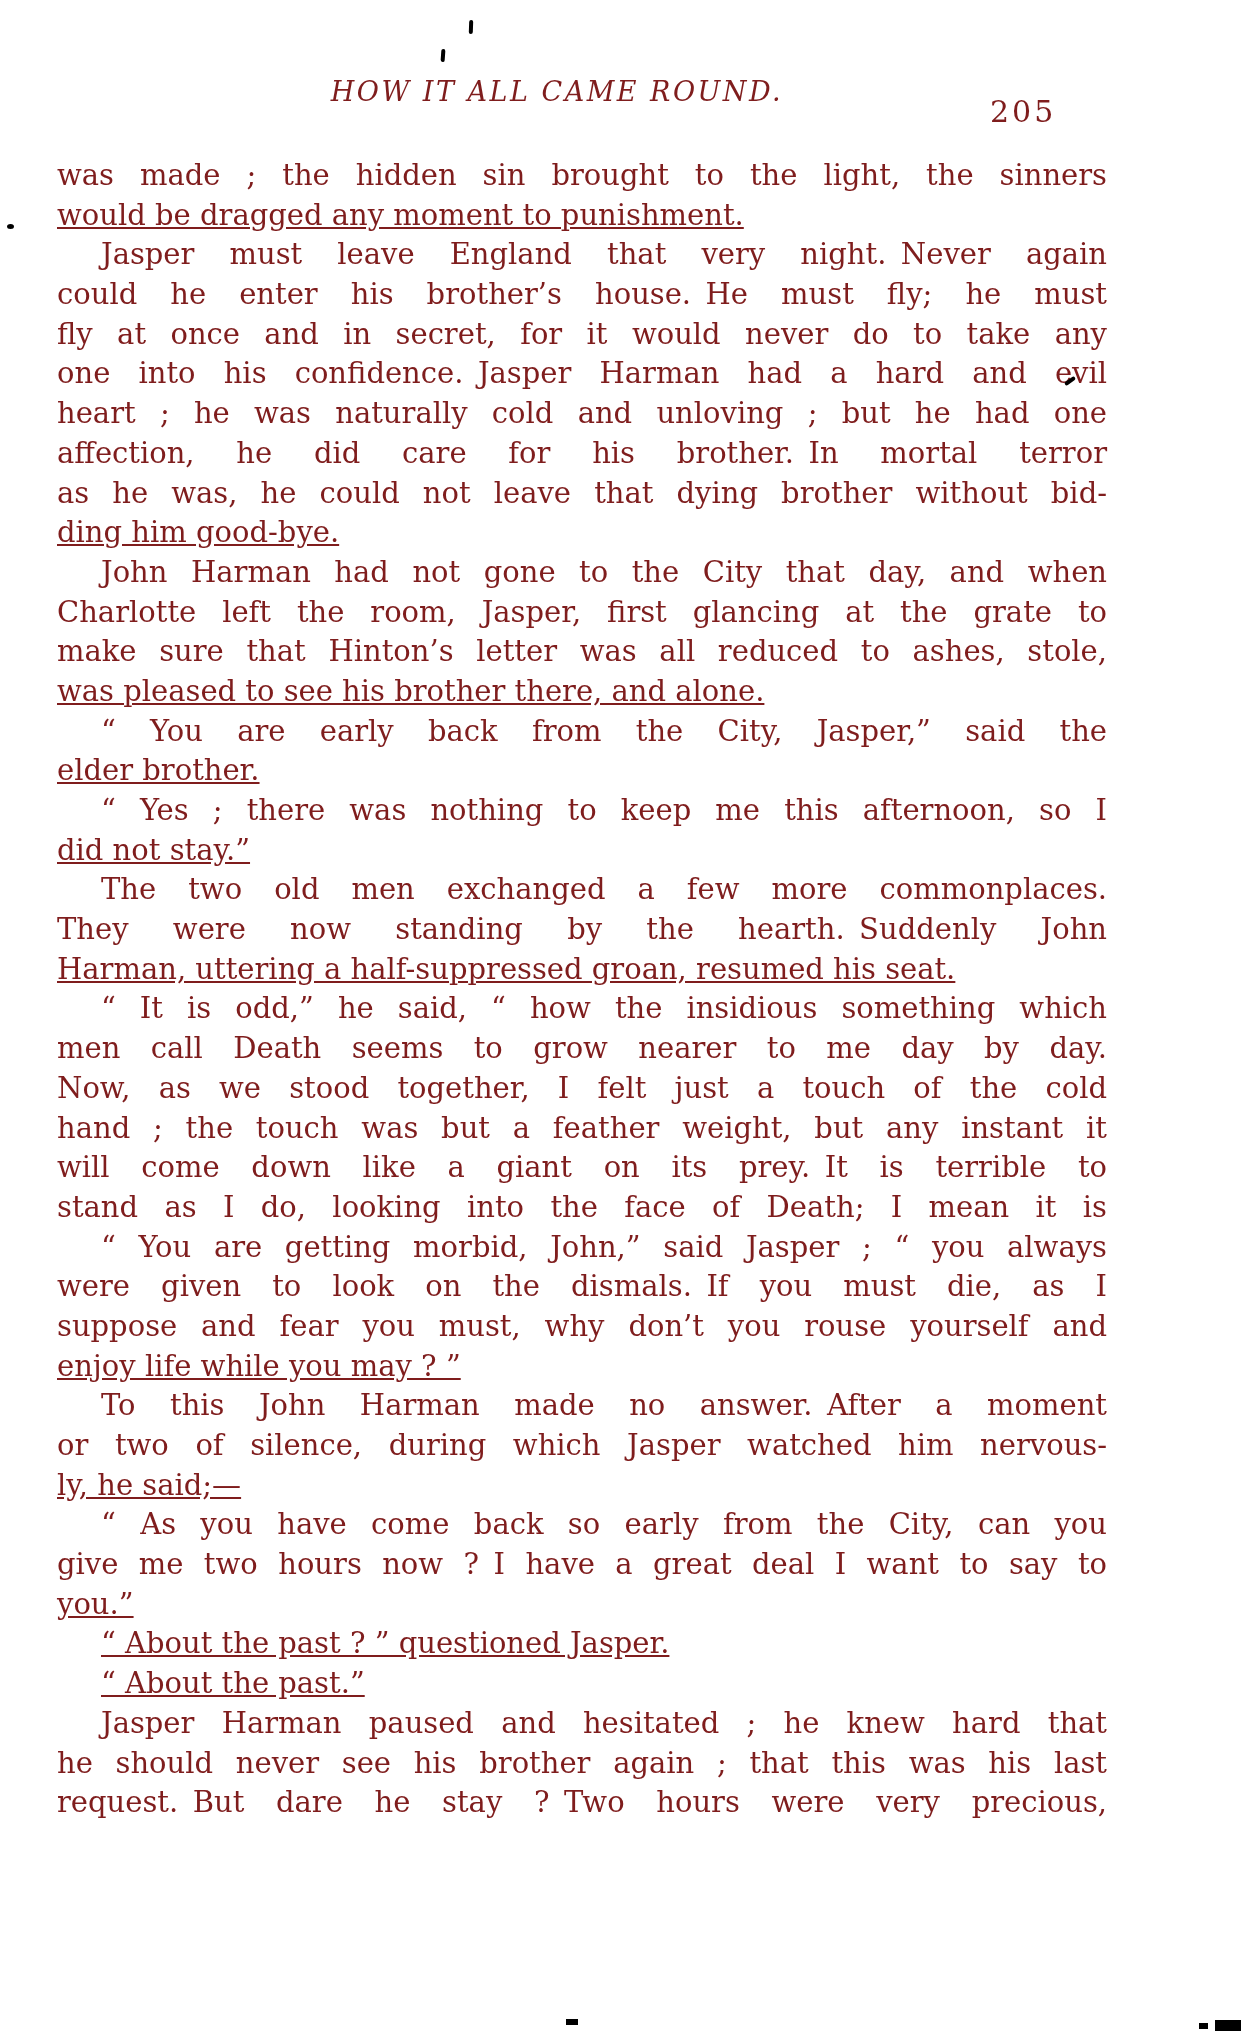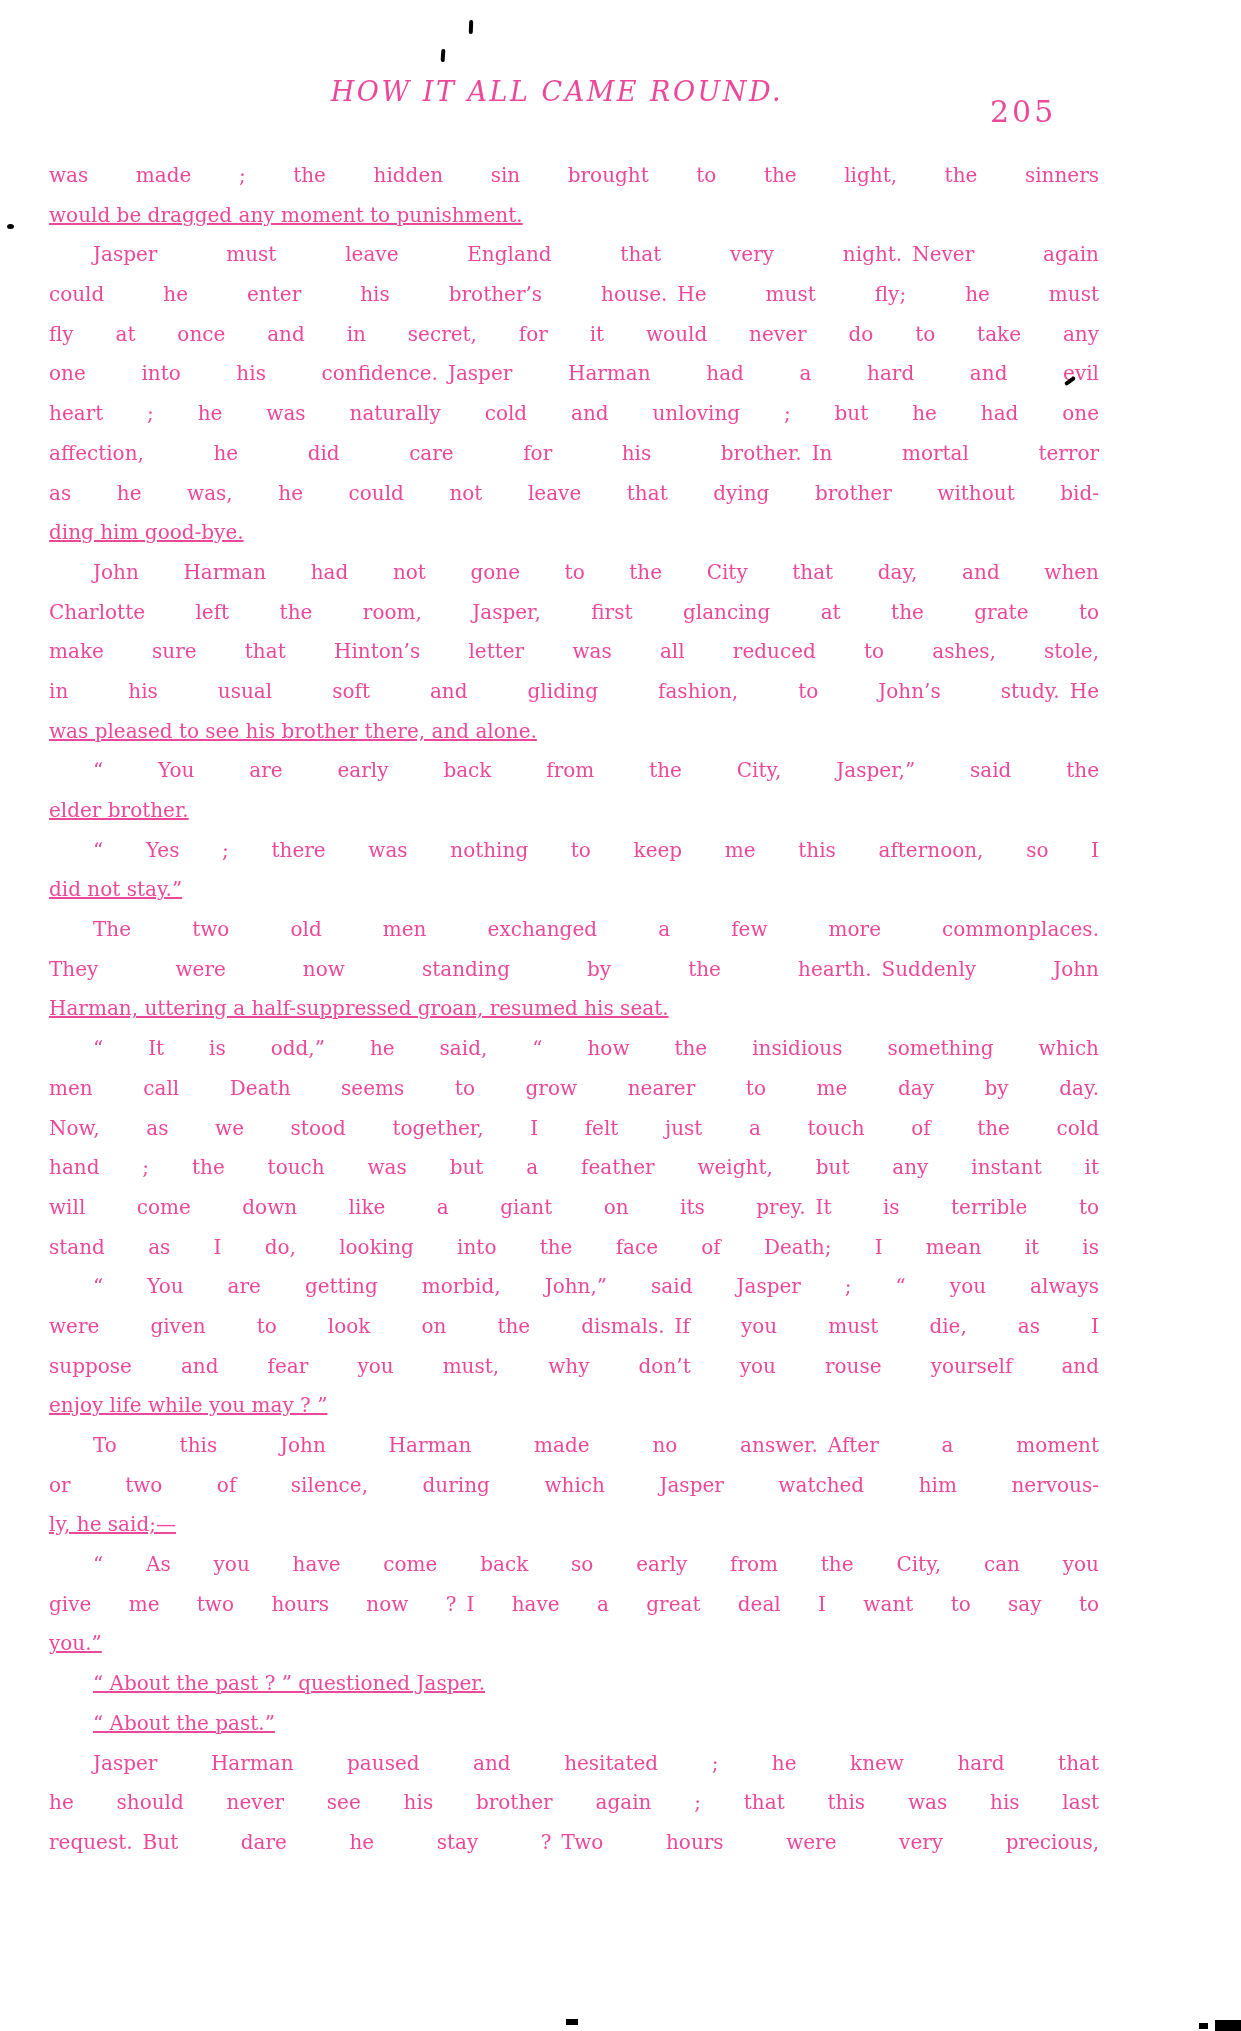--- a/index.html
+++ b/index.html
@@ -8,21 +8,21 @@
     background: #ffffff;
     width: 1241px;
     height: 2031px;
     overflow: hidden;
   }
   .page {
     position: relative;
     width: 1241px;
     height: 2031px;
     background: #ffffff;
-    color: #ec4899;
+    color: #7f1d1d;
     font-family: "DejaVu Serif", serif;
   }
   
   .running-head {
     position: absolute;
     top: 76px;
     left: 57px;
     width: 1000px;
     text-align: center;
     font-style: italic;
@@ -34,23 +34,23 @@
     position: absolute;
     top: 94px;
     left: 990px;
     font-size: 30px;
     letter-spacing: 3px;
   }
   
   .text-block {
     position: absolute;
     top: 156px;
-    left: 49px;
+    left: 57px;
     width: 1050px;
-    font-size: 20px;
+    font-size: 29px;
     line-height: 39.7px;
   }
   .line {
     text-align: justify;
     text-align-last: justify;
     white-space: normal;
     height: 39.7px;
     overflow: visible;
   }
   .line.indent { text-indent: 44px; }
@@ -84,21 +84,20 @@
       <div class="line">could he enter his brother’s house. He must fly; he must</div>
       <div class="line">fly at once and in secret, for it would never do to take any</div>
       <div class="line">one into his confidence. Jasper Harman had a hard and evil</div>
       <div class="line">heart ; he was naturally cold and unloving ; but he had one</div>
       <div class="line">affection, he did care for his brother. In mortal terror</div>
       <div class="line">as he was, he could not leave that dying brother without bid-</div>
       <div class="line para-end">ding him good-bye.</div>
       <div class="line indent">John Harman had not gone to the City that day, and when</div>
       <div class="line">Charlotte left the room, Jasper, first glancing at the grate to</div>
       <div class="line">make sure that Hinton’s letter was all reduced to ashes, stole,</div>
-      <div class="line">in his usual soft and gliding fashion, to John’s study. He</div>
       <div class="line para-end">was pleased to see his brother there, and alone.</div>
       <div class="line indent">“ You are early back from the City, Jasper,” said the</div>
       <div class="line para-end">elder brother.</div>
       <div class="line indent">“ Yes ; there was nothing to keep me this afternoon, so I</div>
       <div class="line para-end">did not stay.”</div>
       <div class="line indent">The two old men exchanged a few more commonplaces.</div>
       <div class="line">They were now standing by the hearth. Suddenly John</div>
       <div class="line para-end">Harman, uttering a half-suppressed groan, resumed his seat.</div>
       <div class="line indent">“ It is odd,” he said, “ how the insidious something which</div>
       <div class="line">men call Death seems to grow nearer to me day by day.</div>

